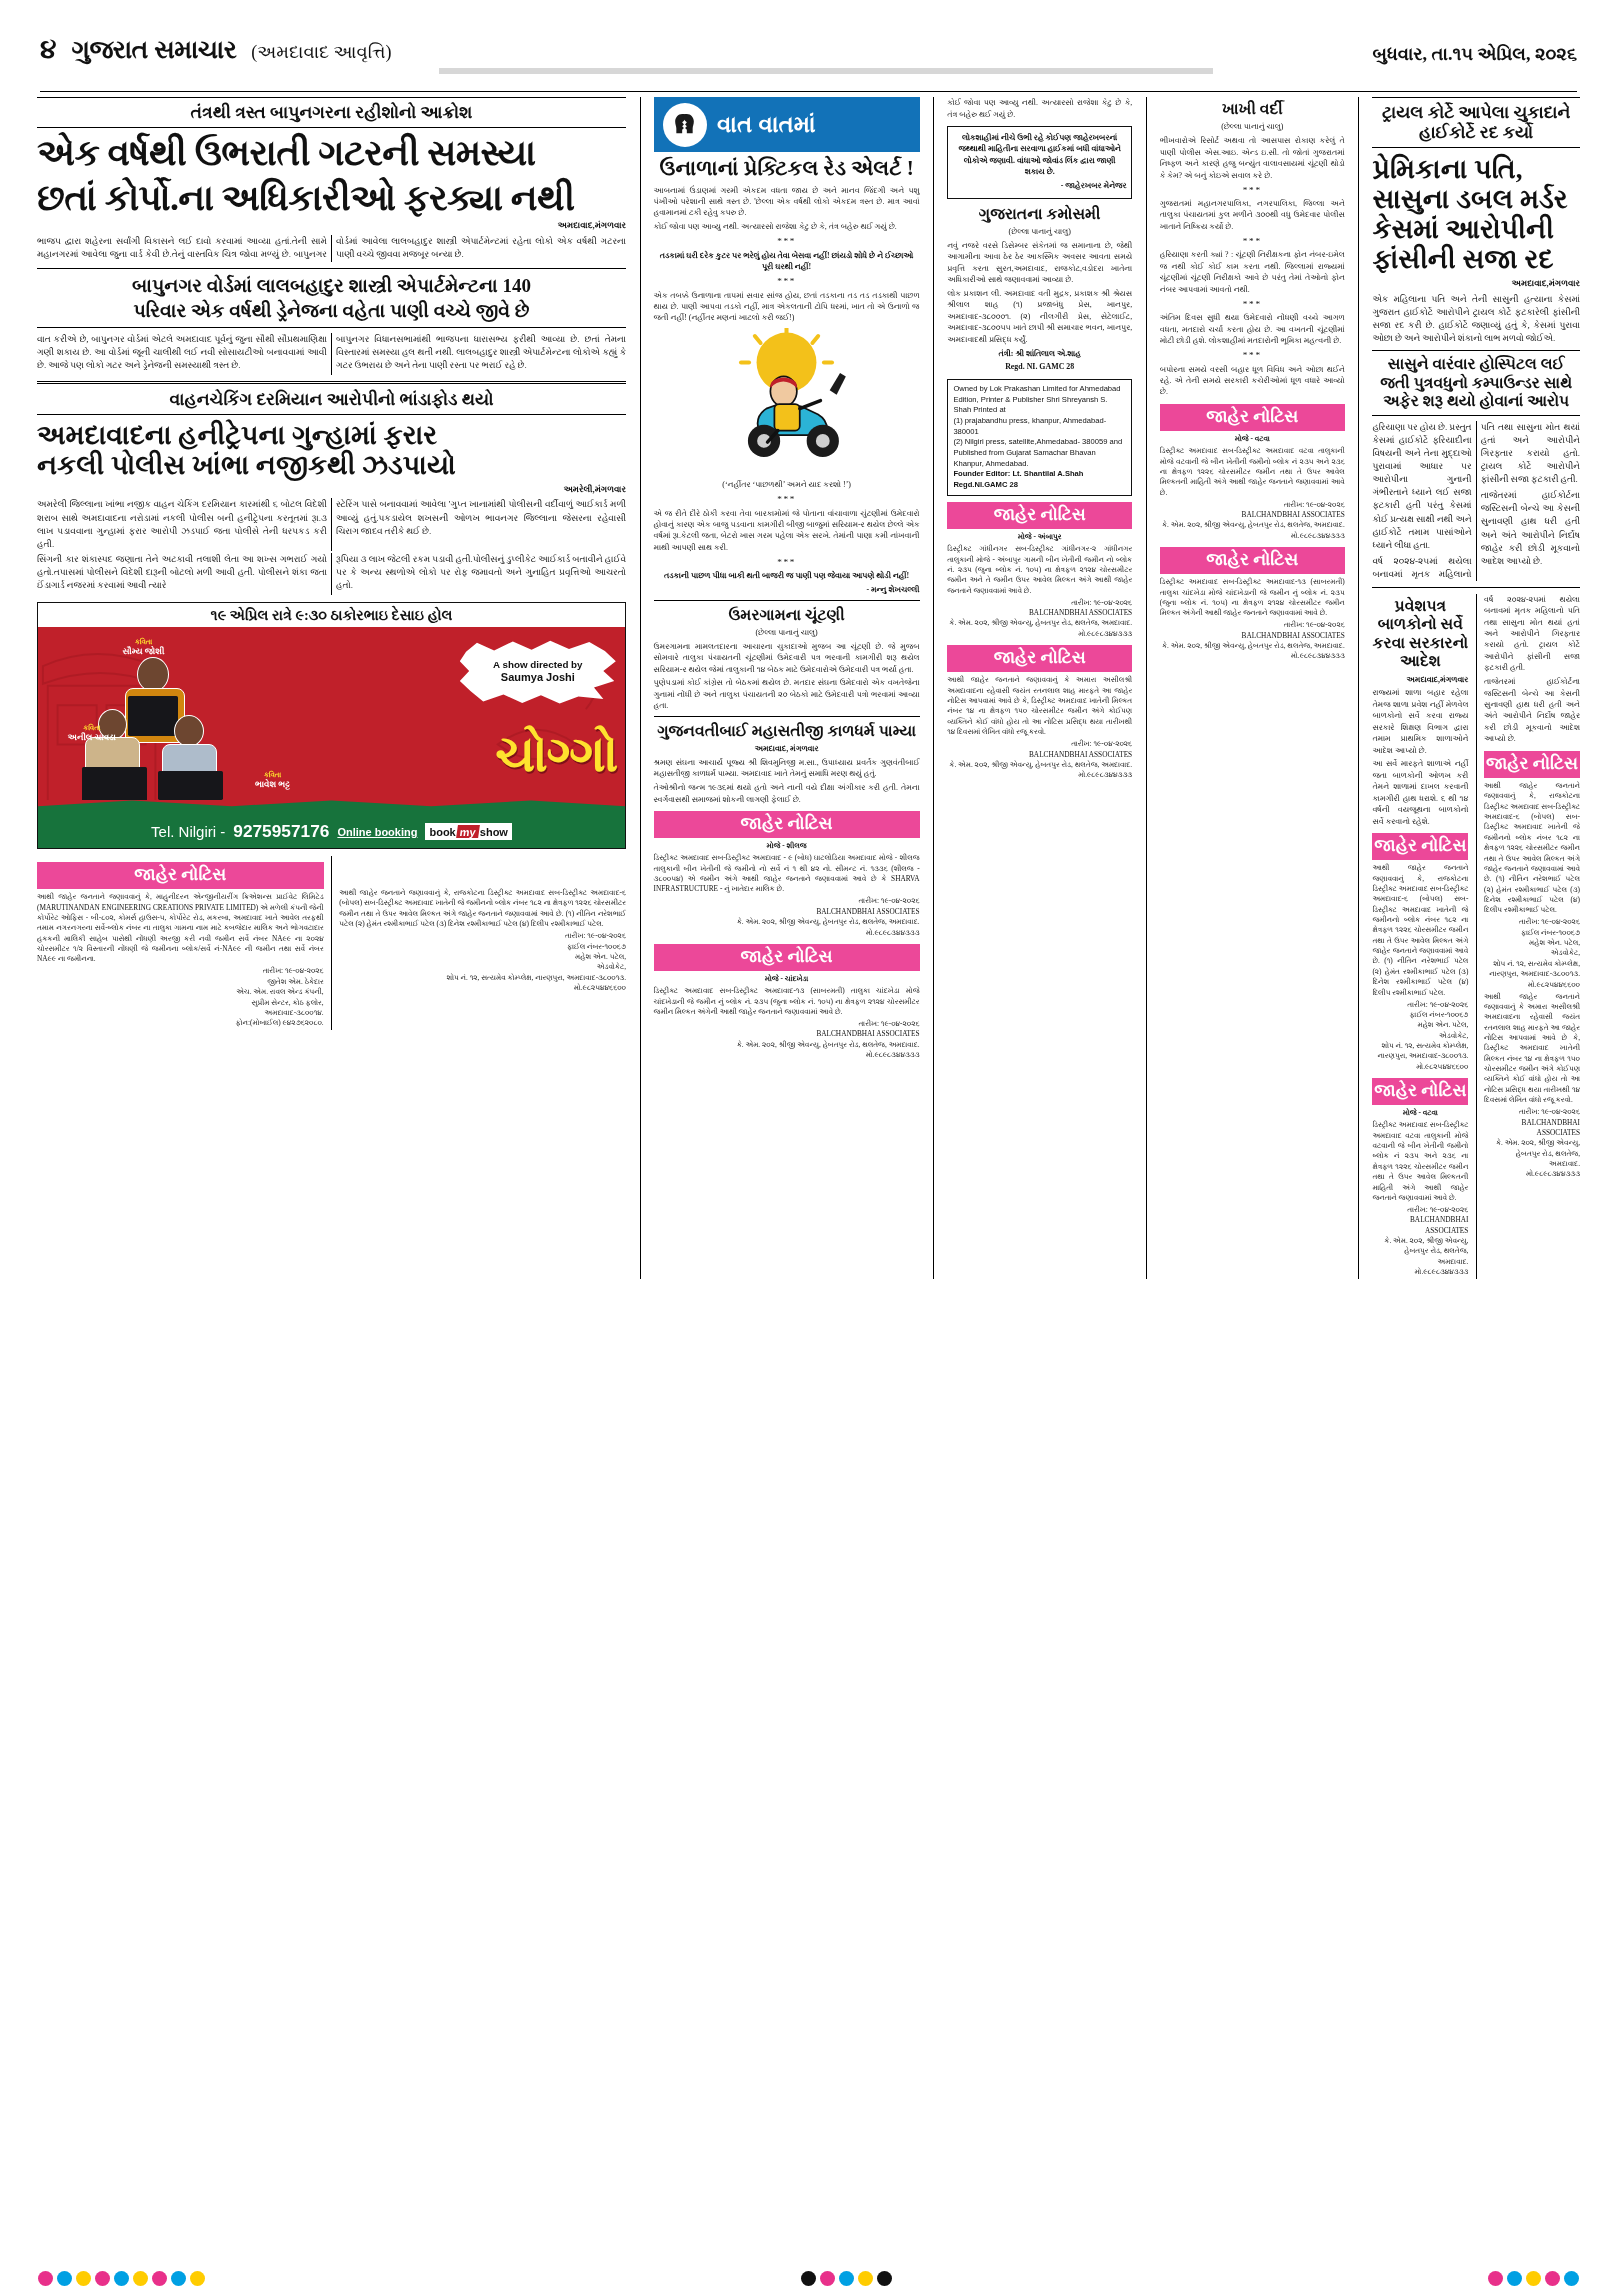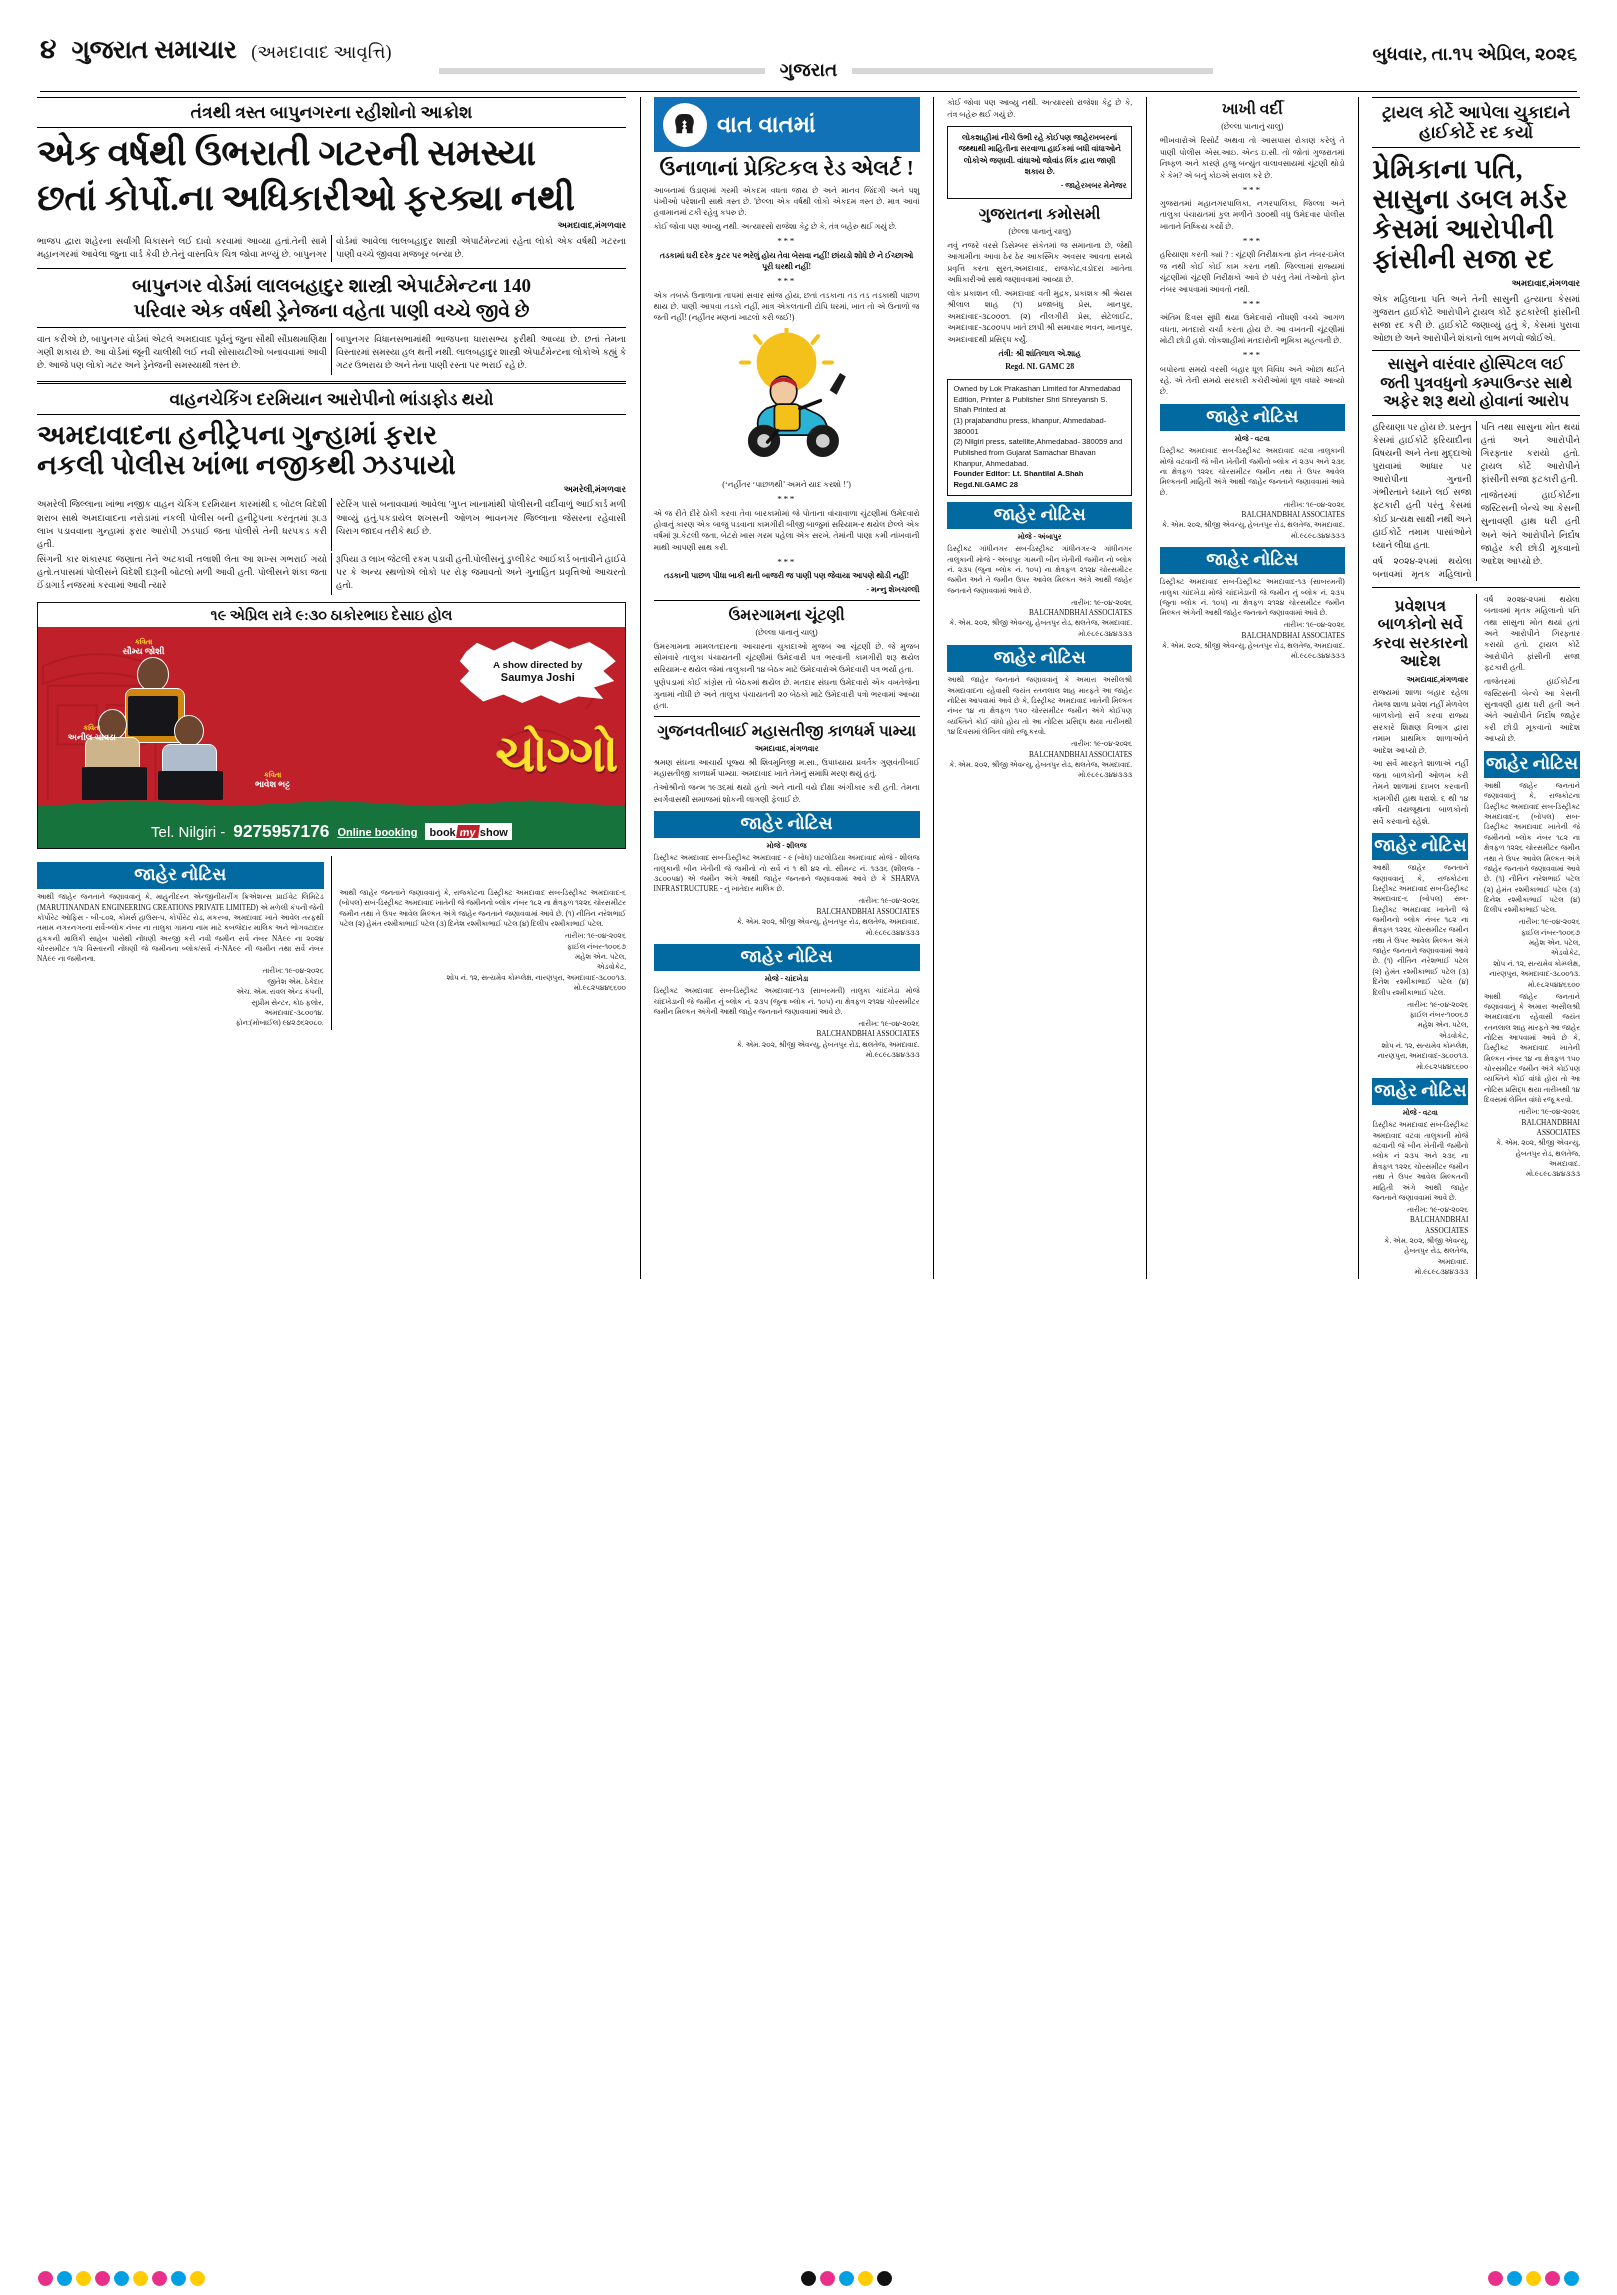--- a/index.html
+++ b/index.html
@@ -91,21 +91,21 @@
   .ad-green .num { font-family:"Liberation Sans",sans-serif; font-size:17.3px; font-weight:bold;}
   .ad-green .ob { font-family:"Liberation Sans",sans-serif; font-size:11px; text-decoration:underline; font-weight:bold;}
   .bms { background:#fff;color:#111;font-family:"Liberation Sans",sans-serif;font-weight:bold;font-size:11px;
          padding:1.7px 4px; display:flex; align-items:center; gap:1.2px;}
   .bms .my { background:#c0202a; color:#fff; padding:0.6px 2.9px; transform:skewX(-8deg);}
   .ad-zig { height:15px; background:#c0202a; position:relative; }
   .ad-zig::after{ content:""; position:absolute; inset:0; background:#17733c;
      clip-path: polygon(0 38%,16% 0,33% 38%,50% 0,67% 38%,84% 0,100% 38%,100% 100%,0 100%);}
 
   
-  .notice-hd { background:#0369a1; color:#fff; text-align:center; font-size:17.3px; font-weight:bold;
+  .notice-hd { background:#ec4899; color:#fff; text-align:center; font-size:17.3px; font-weight:bold;
                padding:2.9px 0 4px; margin: 5.8px 0 3.5px; }
   .notice-box { border:1.2px solid #111; padding:4.6px; margin: 5.8px 0; }
   .owner-box { border:1.2px solid #111; padding:4.6px 5.2px; font-size:7.6px; line-height:1.4;
                font-family:"Liberation Sans",sans-serif; margin:5.8px 0;}
   .center { text-align:center; }
   .right { text-align:right; }
   .bold { font-weight:bold; }
 
   
   .footer { position:absolute; bottom:9.2px; left:0; right:0; padding:0 38px; }
@@ -121,23 +121,20 @@
   <div class="masthead">
     <div class="mast-row">
       <div class="mast-left">
         <span class="page-no">૪</span>
         <span class="paper-name">ગુજરાત સમાચાર</span>
         <span class="paper-edition">(અમદાવાદ આવૃત્તિ)</span>
       </div>
       <div class="mast-date">બુધવાર, તા.૧૫ એપ્રિલ, ૨૦૨૬</div>
     </div>
     <div class="section-rule"></div>
-    <div class="mast-center">
-      <span class="section-name">ગુજરાત</span>
-    </div>
   </div>
   <div class="mast-hr"></div>
 
   <div class="grid">
 
     <div class="col" style="flex:0 0 589px;">
 
       <div class="kicker kicker-top">તંત્રથી ત્રસ્ત બાપુનગરના રહીશોનો આક્રોશ</div>
       <div class="headline-xl">એક વર્ષથી ઉભરાતી ગટરની સમસ્યા</div>
       <div class="headline-xl">છતાં કોર્પો.ના અધિકારીઓ ફરક્યા નથી</div>

